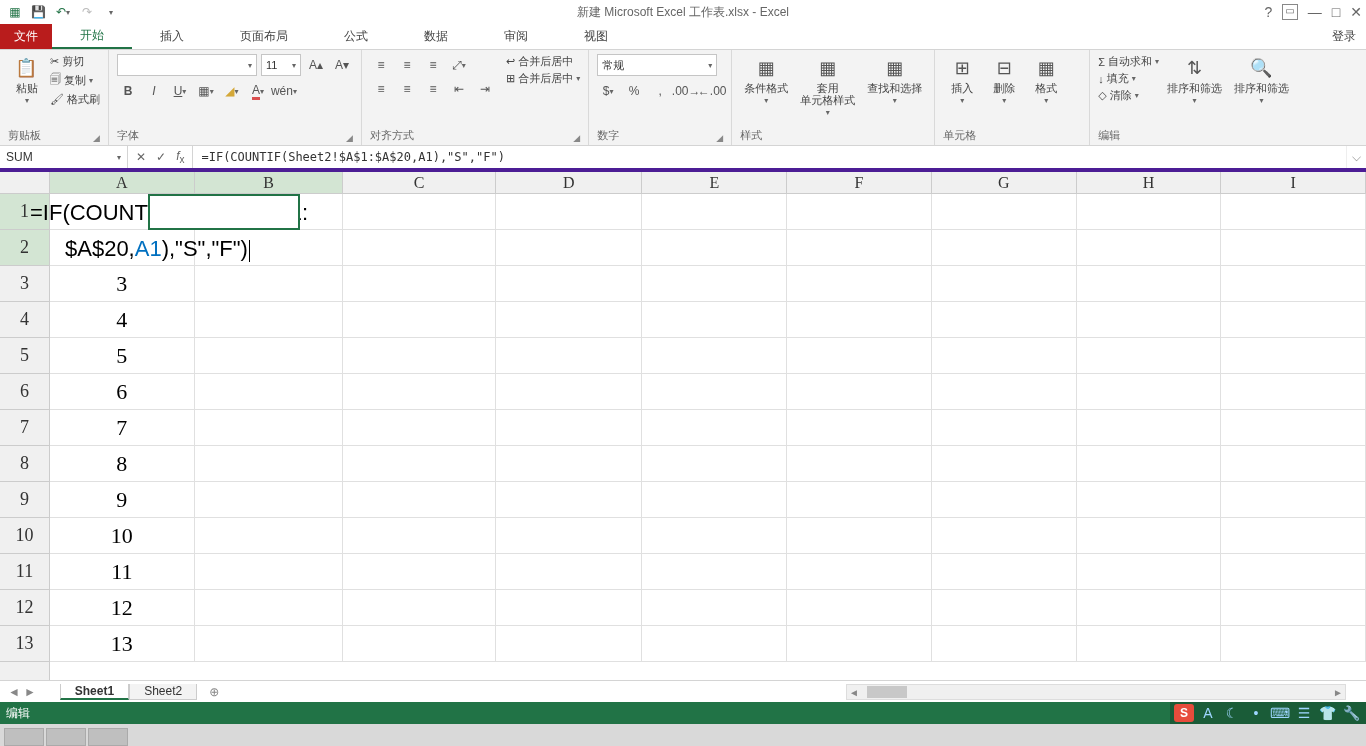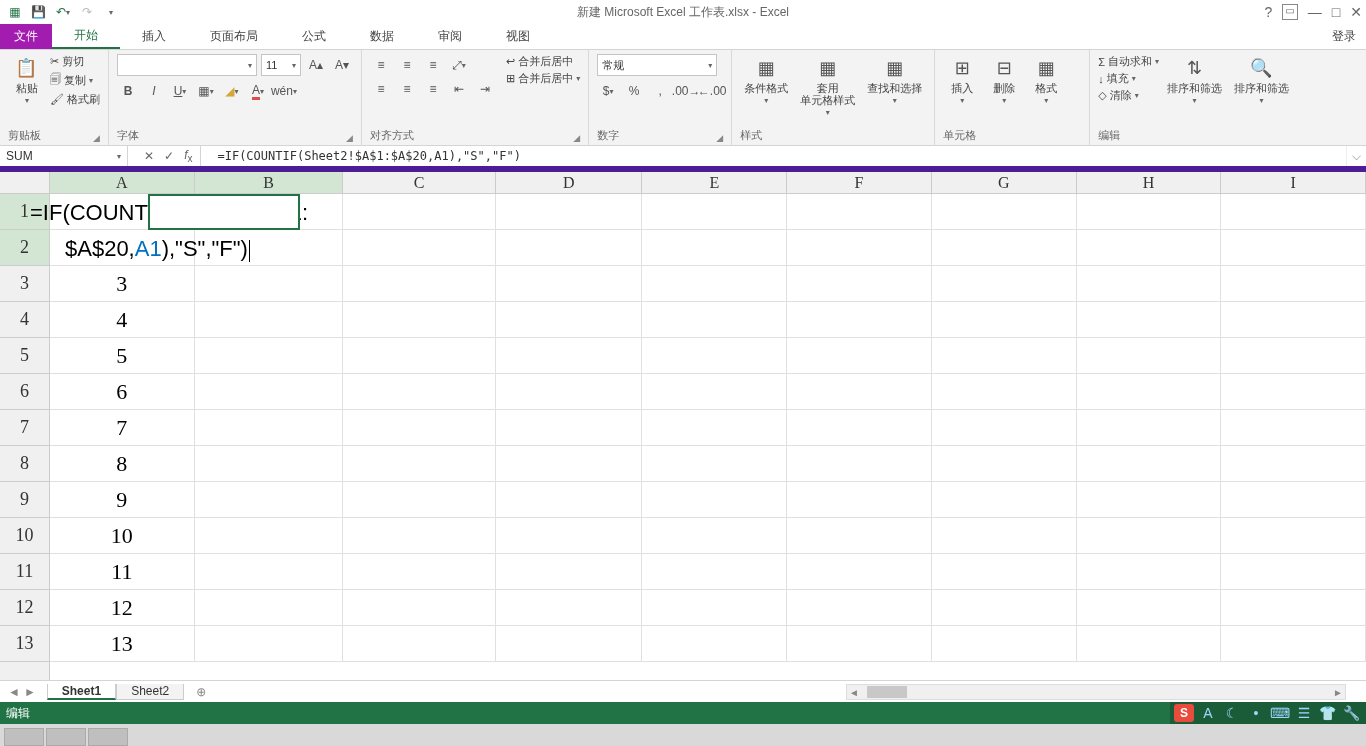--- a/index.html
+++ b/index.html
@@ -8,42 +8,42 @@
 
 .title-bar { height: 24px; background: #fff; display: flex; align-items: center; position: relative; }
 .title-bar .qat { display: flex; align-items: center; gap: 6px; padding-left: 6px; }
 .title-bar .qat-btn { width: 18px; height: 18px; display: flex; align-items: center; justify-content: center; color: #217346; }
 .title-bar .title-text { position: absolute; left: 50%; transform: translateX(-50%); color: #666; font-size: 12px; }
 .title-bar .win-controls { position: absolute; right: 4px; display: flex; gap: 10px; color: #666; font-size: 14px; }
 .title-bar .win-controls span { cursor: pointer; }
 
 
 .tabs-row { height: 26px; background: #fff; display: flex; align-items: stretch; border-bottom: 1px solid #d4d4d4; position: relative; }
-.tabs-row .file-tab { background: #a21caf; color: #fff; padding: 4px 14px; display: flex; align-items: center; font-size: 12px; }
-.tabs-row .tab { padding: 0 22px; display: flex; align-items: center; color: #444; cursor: pointer; font-size: 12px; }
+.tabs-row .file-tab { background: #b91c1c; color: #fff; padding: 4px 14px; display: flex; align-items: center; font-size: 12px; }
+.tabs-row .tab { padding: 0 28px; display: flex; align-items: center; color: #444; cursor: pointer; font-size: 12px; }
 .tabs-row .tab.active { color: #217346; border-bottom: 2px solid #217346; }
 .tabs-row .login { position: absolute; right: 10px; top: 4px; color: #444; font-size: 12px; }
 
 
 .ribbon { height: 96px; background: #f3f3f3; border-bottom: 1px solid #d4d4d4; display: flex; }
 .ribbon-group { border-right: 1px solid #d9d9d9; padding: 4px 8px 2px 8px; display: flex; flex-direction: column; justify-content: space-between; }
 .ribbon-group .group-body { flex: 1; display: flex; align-items: flex-start; gap: 4px; }
 .ribbon-group .group-label { font-size: 11px; color: #666; padding-top: 2px; position: relative; }
 .ribbon-group .group-label .launcher { position: absolute; right: 0; bottom: 0; font-size: 9px; color: #888; }
 .big-btn { display: flex; flex-direction: column; align-items: center; justify-content: center; gap: 2px; padding: 2px 4px; min-width: 38px; cursor: pointer; }
 .big-btn .ico { width: 24px; height: 24px; display: flex; align-items: center; justify-content: center; font-size: 18px; color: #555; }
 .big-btn .lbl { font-size: 11px; color: #444; text-align: center; line-height: 12px; }
 .small-row { display: flex; align-items: center; gap: 4px; height: 22px; }
 .small-btn { width: 22px; height: 22px; display: flex; align-items: center; justify-content: center; font-size: 12px; color: #555; border: 1px solid transparent; cursor: pointer; }
 .small-label { font-size: 11px; color: #444; display:flex; align-items:center; gap:3px; cursor:pointer; }
 .combo { height: 22px; border: 1px solid #c5c5c5; background: #fff; font-size: 11px; padding: 0 4px; display:flex; align-items:center; justify-content:space-between; gap:4px; }
 .stack { display:flex; flex-direction:column; gap:2px; }
 
 
-.formula-bar { height: 26px; border-bottom: 6px solid #4c1d95; display: flex; align-items: stretch; background:#fff;gap:8px; }
+.formula-bar { height: 26px; border-bottom: 4px solid #4c1d95; display: flex; align-items: stretch; background:#fff; }
 .name-box { width: 128px; border-right: 1px solid #d4d4d4; display:flex; align-items:center; padding: 0 6px; font-size: 12px; justify-content:space-between; }
 .fb-btns { display:flex; align-items:center; border-right:1px solid #d4d4d4; padding: 0 8px; gap: 10px; color:#666; }
 .fb-btns span { cursor:pointer; }
 .fb-input { flex:1; padding: 0 8px; display:flex; align-items:center; font-family: Consolas, monospace; font-size: 12px; }
 .fb-expand { width:20px; display:flex; align-items:center; justify-content:center; color:#888; cursor:pointer; border-left:1px solid #eee;}
 
 
 .grid-wrap { position: relative; height: 508px; overflow:hidden; }
 .corner { position:absolute; left:0; top:0; width:50px; height:22px; background:#f0f0f0; border-right:1px solid #ccc; border-bottom:1px solid #ccc; }
 .col-headers { position:absolute; left:50px; top:0; right:0; height:22px; display:flex; background:#f0f0f0; border-bottom:1px solid #ccc; }
@@ -55,21 +55,21 @@
 .cells { position:absolute; left:50px; top:22px; right:0; bottom:0; }
 .cell-row { display:flex; height:36px; }
 .cell { border-right:1px solid #e0e0e0; border-bottom:1px solid #e0e0e0; font-family:"Times New Roman",serif; font-size:22px; display:flex; align-items:center; justify-content:center; color:#000; }
 .formula-overflow { position:absolute; white-space:nowrap; font-family:"Times New Roman",serif; font-size:22px; color:#000; pointer-events:none; }
 .editing-cell { position:absolute; border:2px solid #217346; background:#fff; }
 .cursor-caret { display:inline-block; width:1px; height:22px; background:#000; vertical-align:middle; margin-left:1px; }
 
 
 .sheet-bar { height: 22px; border-top:1px solid #d4d4d4; background:#fff; display:flex; align-items:center; position:relative; }
 .sheet-nav { display:flex; gap:4px; padding:0 8px; color:#888; }
-.sheet-tabs { display:flex; align-items:stretch; margin-left:3px; }
+.sheet-tabs { display:flex; align-items:stretch; margin-left:16px; }
 .sheet-tab { padding:0 14px; border:1px solid #ccc; border-top:none; background:#f3f3f3; font-size:12px; display:flex; align-items:center; cursor:pointer; }
 .sheet-tab.active { background:#fff; border-bottom:2px solid #217346; font-weight:bold; }
 .sheet-add { width:22px; display:flex; align-items:center; justify-content:center; color:#888; cursor:pointer; margin-left:6px; }
 .hscroll { position:absolute; right:20px; height:16px; width:500px; top:3px; background:#f0f0f0; border:1px solid #ddd; display:flex; align-items:center; }
 .hscroll .thumb { width:40px; height:12px; background:#c8c8c8; margin-left:6px;}
 .hscroll .arr { width:14px; text-align:center; color:#888; font-size:10px; }
 
 
 .status-bar { height: 22px; background:#217346; color:#fff; display:flex; align-items:center; justify-content:space-between; padding:0 6px; font-size:12px; }
 .status-right { display:flex; align-items:center; gap:8px; }

